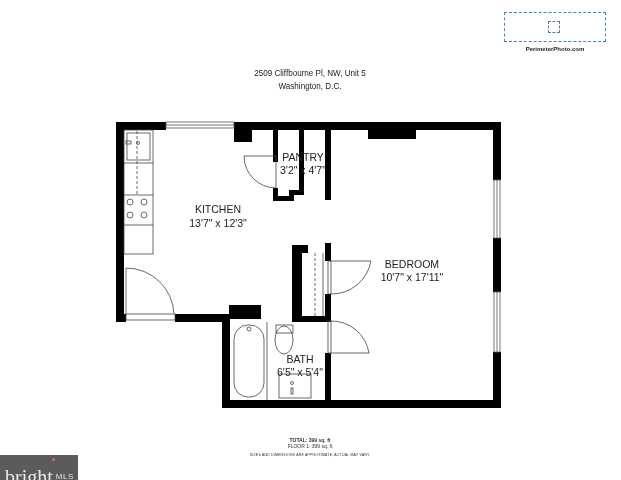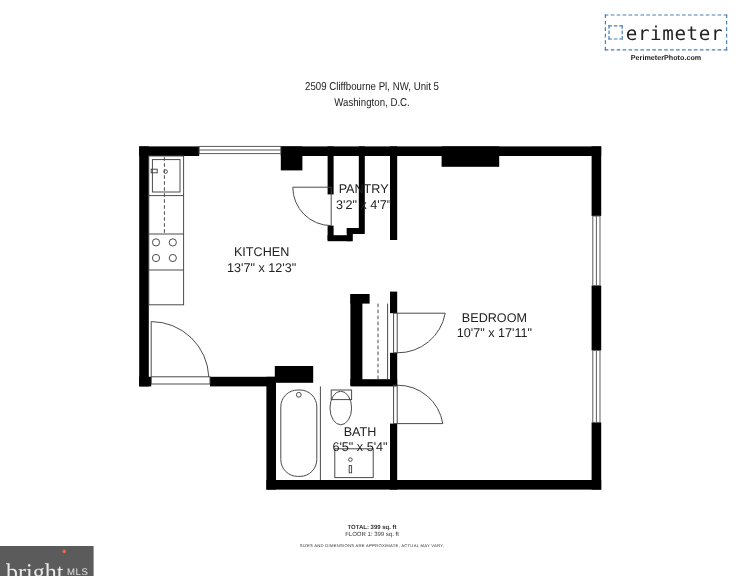--- a/index.html
+++ b/index.html
@@ -18,21 +18,20 @@
   .badge { position:absolute; left:0; top:455px; width:78px; height:43px; background:#5b5b5b; display:flex; align-items:center; padding-left:5px; box-sizing:border-box; }
   .badge-bright { font-family:"Liberation Serif", serif; font-size:20px; color:#eaeaea; line-height:1; }
   .badge-mls { font-family:"Liberation Sans", sans-serif; font-size:8px; color:#e0e0e0; margin-left:3px; letter-spacing:0.5px;text-align:center; }
   .badge-dot { position:absolute; left:52px; top:3px; width:3px; height:3px; border-radius:50%; background:#e8684a; }
 </style>
 </head>
 <body>
 
 <div class="logo">
   <span class="logo-box"></span>
-  <span class="logo-text">erimeter</span>
 </div>
 <div class="logo-url">PerimeterPhoto.com</div>
 
 <div class="address">
   <div>2509 Cliffbourne Pl, NW, Unit 5</div>
   <div>Washington, D.C.</div>
 </div>
 
 <svg class="plan" width="621" height="480" viewBox="0 0 621 480">
   <g fill="#000">

